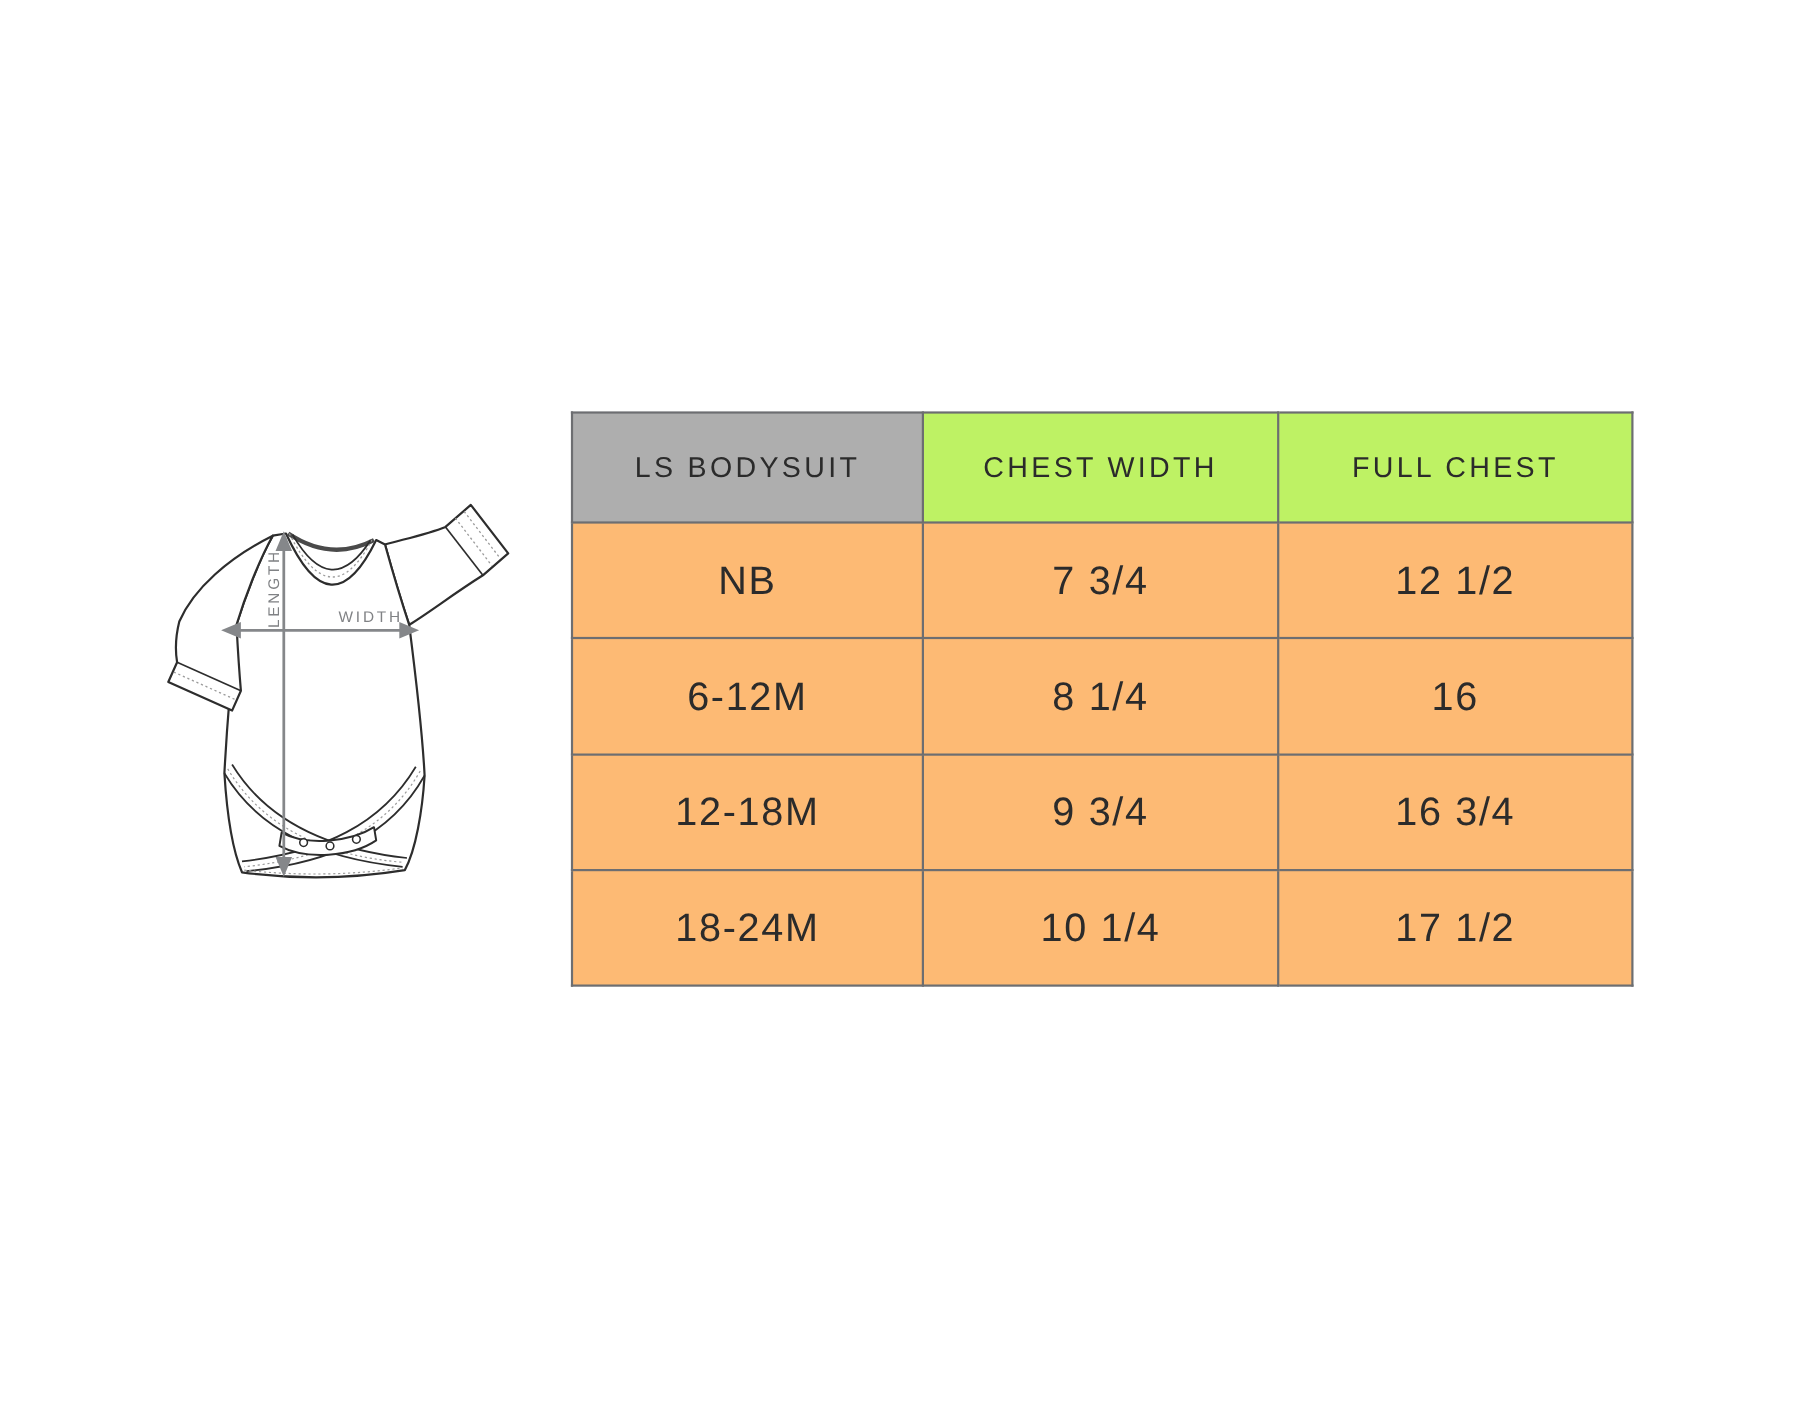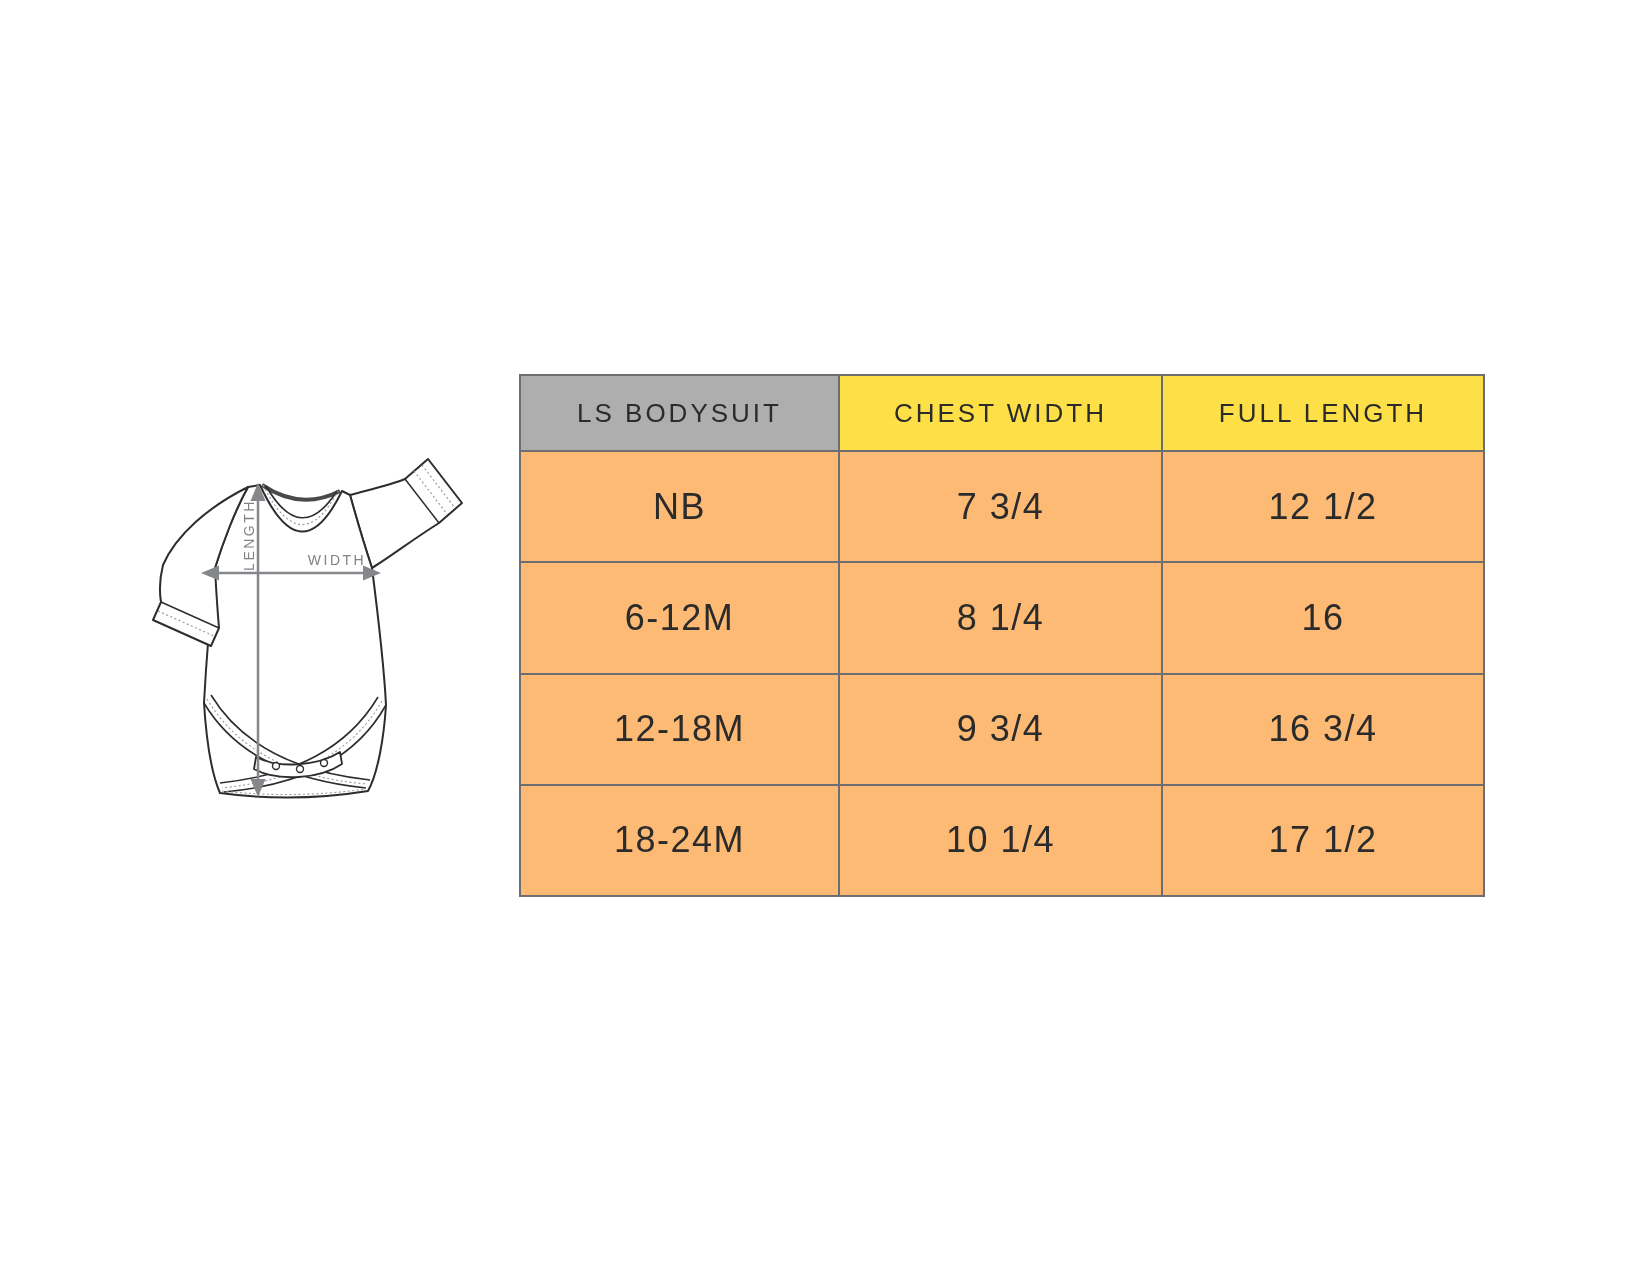--- a/index.html
+++ b/index.html
@@ -15,24 +15,24 @@
   .sketch svg{display:block;width:330px;height:375px;}
 
   
   table.size-table{
     position:absolute;left:519px;top:374px;width:964px;height:523px;
     border-collapse:collapse;table-layout:fixed;text-align:center;
     color:#2b2b2b;border:2px solid #58595b;
   }
   table.size-table th,
   table.size-table td{
-    border:2px solid #6d6e71;font-weight:normal;padding:0;vertical-align:middle;
+    border:2px solid #6d6e71;font-weight:normal;padding:12px;vertical-align:middle;
   }
   table.size-table thead th{
-    height:74px;font-size:26px;letter-spacing:3px;background:#fde047;color:#2b2b2b;
+    height:74px;font-size:26px;letter-spacing:3px;background:#bef264;color:#2b2b2b;
   }
   table.size-table thead th.dark{background:#aeaeae;}
   table.size-table tbody td{
     height:72px;font-size:36px;letter-spacing:1.5px;background:#fdba74;
   }
 </style>
 </head>
 <body>
 
 <div class="canvas">
@@ -111,21 +111,21 @@
   <table class="size-table">
     <colgroup>
       <col style="width:319px">
       <col style="width:323px">
       <col style="width:322px">
     </colgroup>
     <thead>
       <tr>
         <th class="dark">LS BODYSUIT</th>
         <th>CHEST WIDTH</th>
-        <th>FULL LENGTH</th>
+        <th>FULL CHEST</th>
       </tr>
     </thead>
     <tbody>
       <tr>
         <td>NB</td>
         <td>7 3/4</td>
         <td>12 1/2</td>
       </tr>
       <tr>
         <td>6-12M</td>

